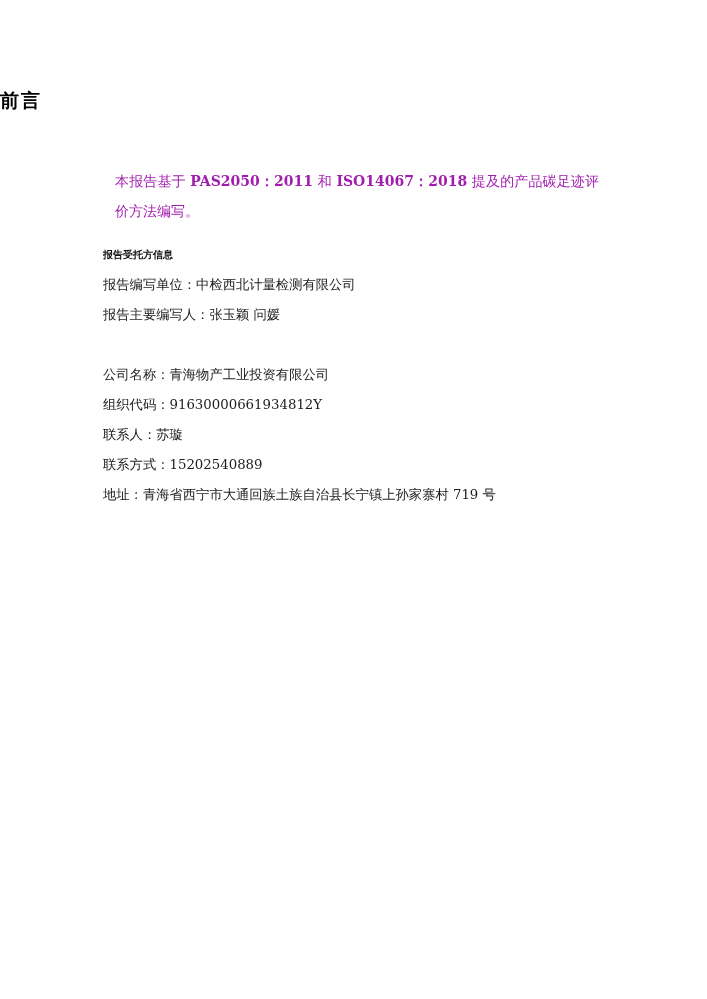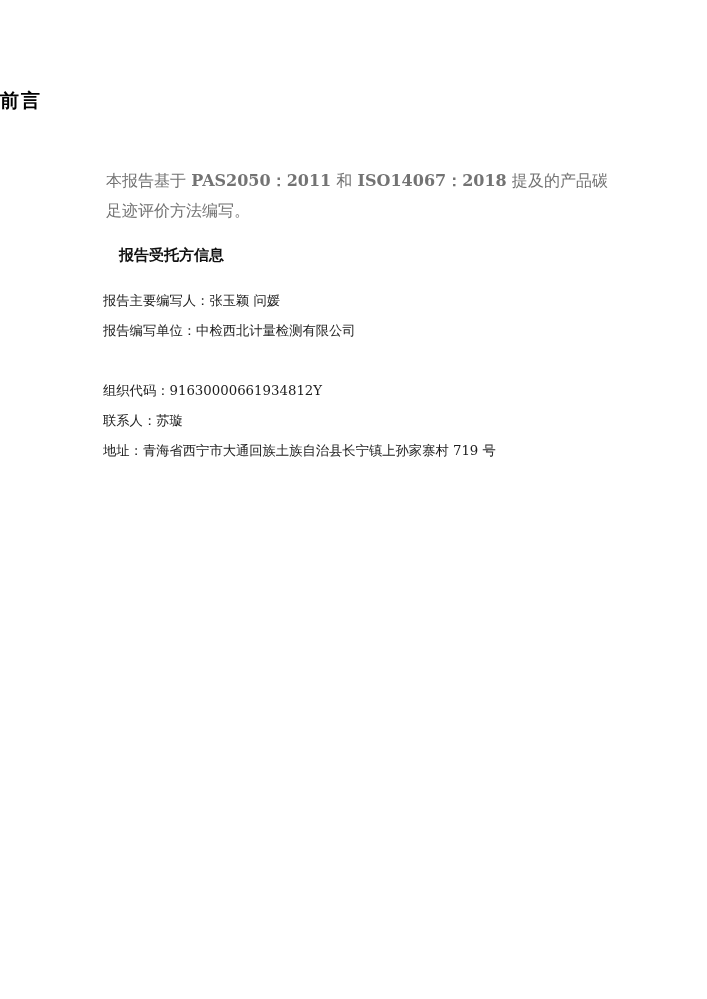--- a/index.html
+++ b/index.html
@@ -32,34 +32,34 @@
     margin-bottom: 0;
     font-family: "DejaVu Serif", "Liberation Serif", serif;
     color: #000;
   }
   .content {
     margin-top: 52px;
     padding-left: 103px;
     padding-right: 96px;
   }
   .para {
-    font-size: 16px;
+    font-size: 14px;
     line-height: 30px;
     text-align: justify;
-    color: #737373;
-    margin: 3px;
+    color: #a21caf;
+    margin: 12px;
   }
   .para .bold {
     font-weight: bold;
   }
   .section-head {
-    font-size: 15px;
+    font-size: 10px;
     font-weight: bold;
     line-height: 30px;
-    margin: 16px;
+    margin: 0;
     margin-top: 14px;
     color: #111;
   }
   .info-line {
     font-size: 13.3px;
     line-height: 30px;
     margin: 0;
     color: #1c1c1c;
   }
   .block-gap {
@@ -71,24 +71,26 @@
 
 <div class="page">
 
   <h1 class="doc-title">前言</h1>
 
   <div class="content">
 
     <p class="para"><span>本报告基于 </span><span class="bold">PAS2050：2011</span><span> 和 </span><span class="bold">ISO14067：2018</span><span> 提及的产品碳足迹评价方法编写。</span></p>
 
     <h2 class="section-head">报告受托方信息</h2>
+    <p class="info-line">报告编写单位：中检西北计量检测有限公司</p>
     <p class="info-line">报告主要编写人：张玉颖 问媛</p>
-    <p class="info-line">报告编写单位：中检西北计量检测有限公司</p>
 
     <div class="block-gap"></div>
 
+    <p class="info-line">公司名称：青海物产工业投资有限公司</p>
     <p class="info-line">组织代码：91630000661934812Y</p>
     <p class="info-line">联系人：苏璇</p>
+    <p class="info-line">联系方式：15202540889</p>
     <p class="info-line">地址：青海省西宁市大通回族土族自治县长宁镇上孙家寨村 719 号</p>
 
   </div>
 
 </div>
 
 </body></html>

